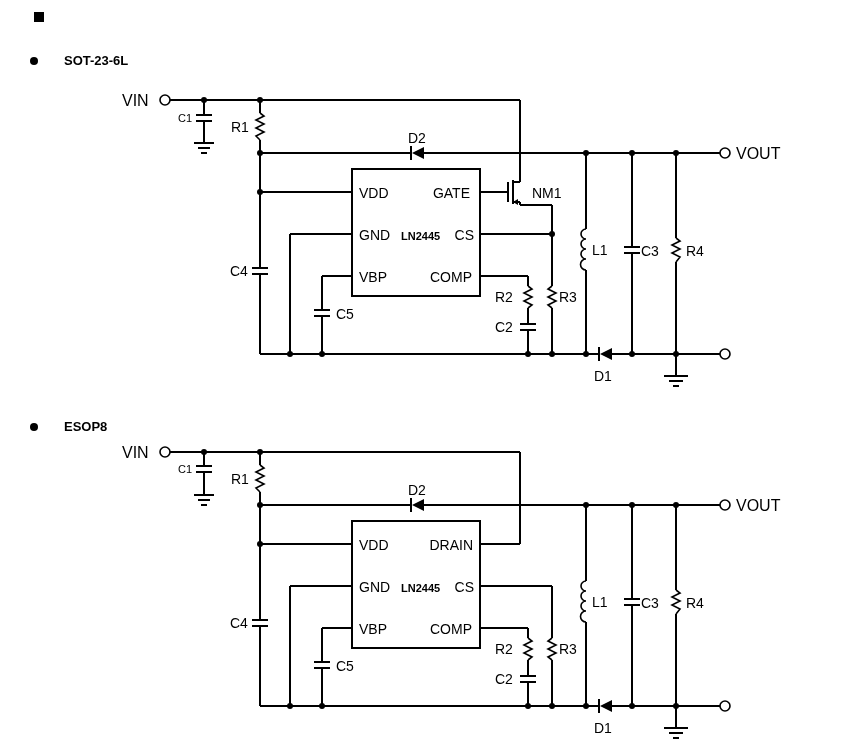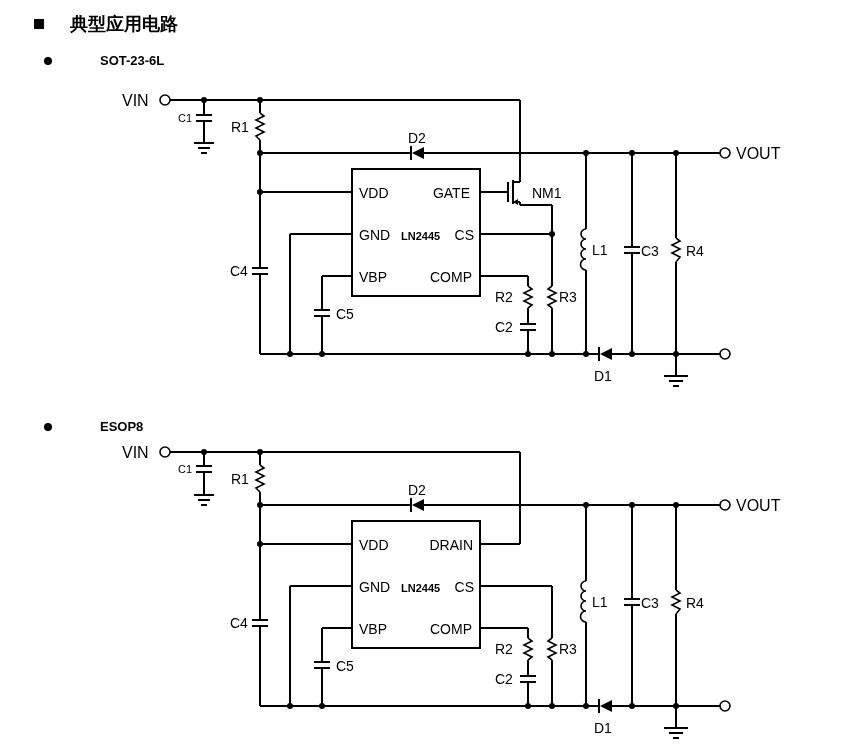--- a/index.html
+++ b/index.html
@@ -1,36 +1,35 @@
 <!DOCTYPE html>
 <html><head>
 <meta charset="utf-8">
 <style>
   html, body { margin:0; padding:0; background:#ffffff; }
   body { width:854px; height:754px; position:relative; overflow:hidden;
          font-family:"Liberation Sans", "DejaVu Sans", sans-serif; color:#000; }
   .heading { position:absolute; left:34px; top:12px; display:flex; align-items:center; }
   .heading .sq { width:10px; height:10px; background:#000; display:inline-block; margin-right:26px; }
   .heading .txt { font-family:"DejaVu Sans", sans-serif; font-weight:bold; font-size:18px; }
-  .pkg { position:absolute; left:44px; display:flex; align-items:center;gap:22px; }
+  .pkg { position:absolute; left:30px; display:flex; align-items:center; }
   .pkg .dot { width:8px; height:8px; border-radius:50%; background:#000; display:inline-block; margin-right:26px; }
   .pkg .txt { font-weight:bold; font-size:13px; }
   svg { position:absolute; left:0; }
   svg text { font-family:"Liberation Sans", "DejaVu Sans", sans-serif; fill:#000; }
   .w { stroke:#000; stroke-width:2; fill:none; }
   .t { stroke:#000; stroke-width:1.6; fill:none; }
   .j { fill:#000; }
   .term { fill:#fff; stroke:#000; stroke-width:1.6; }
 </style>
 </head>
 <body>
 
 <div class="heading">
   <span class="sq"></span>
-  <span class="txt">典型应用电路</span>
 </div>
 
 <div class="pkg" style="top:53px;">
   <span class="dot"></span>
   <span class="txt">SOT-23-6L</span>
 </div>
 
 <svg width="854" height="400" style="top:0;" viewBox="0 0 854 400">
 
   <g>

